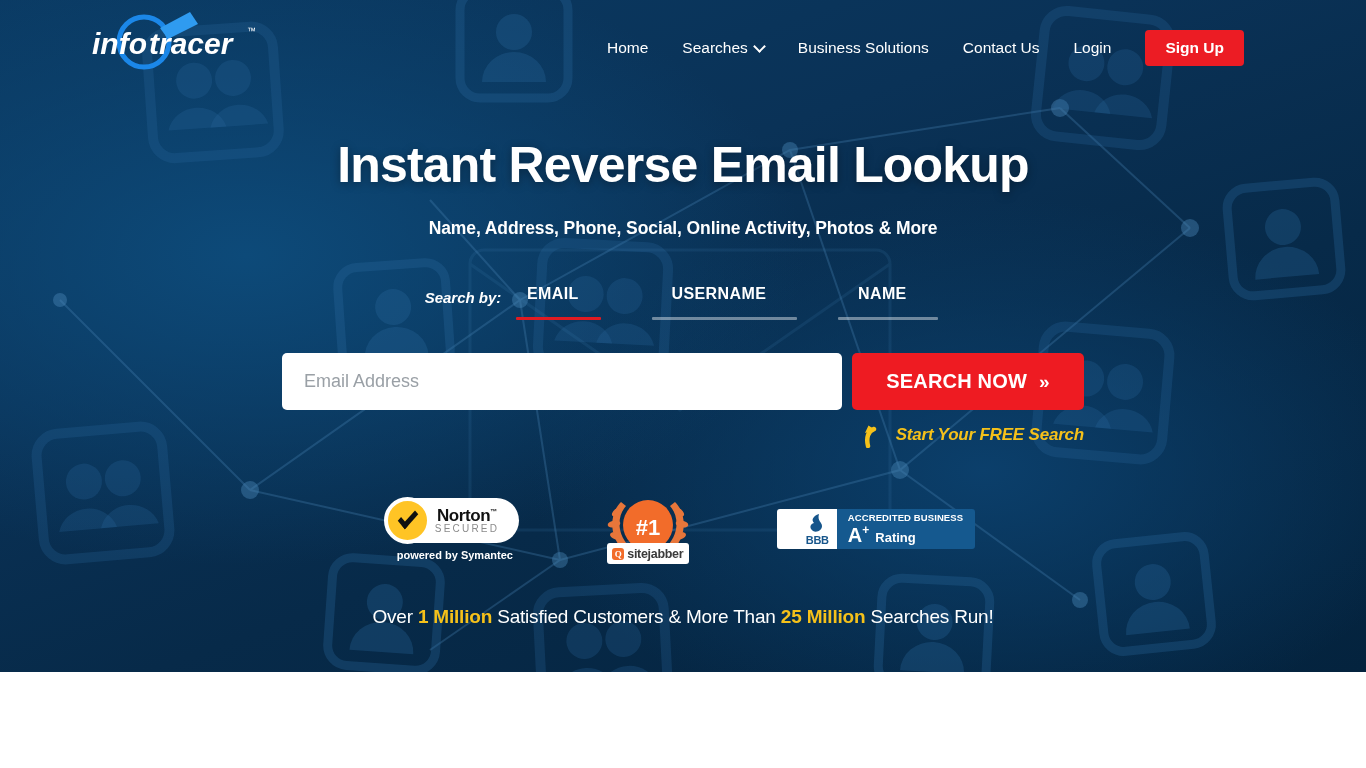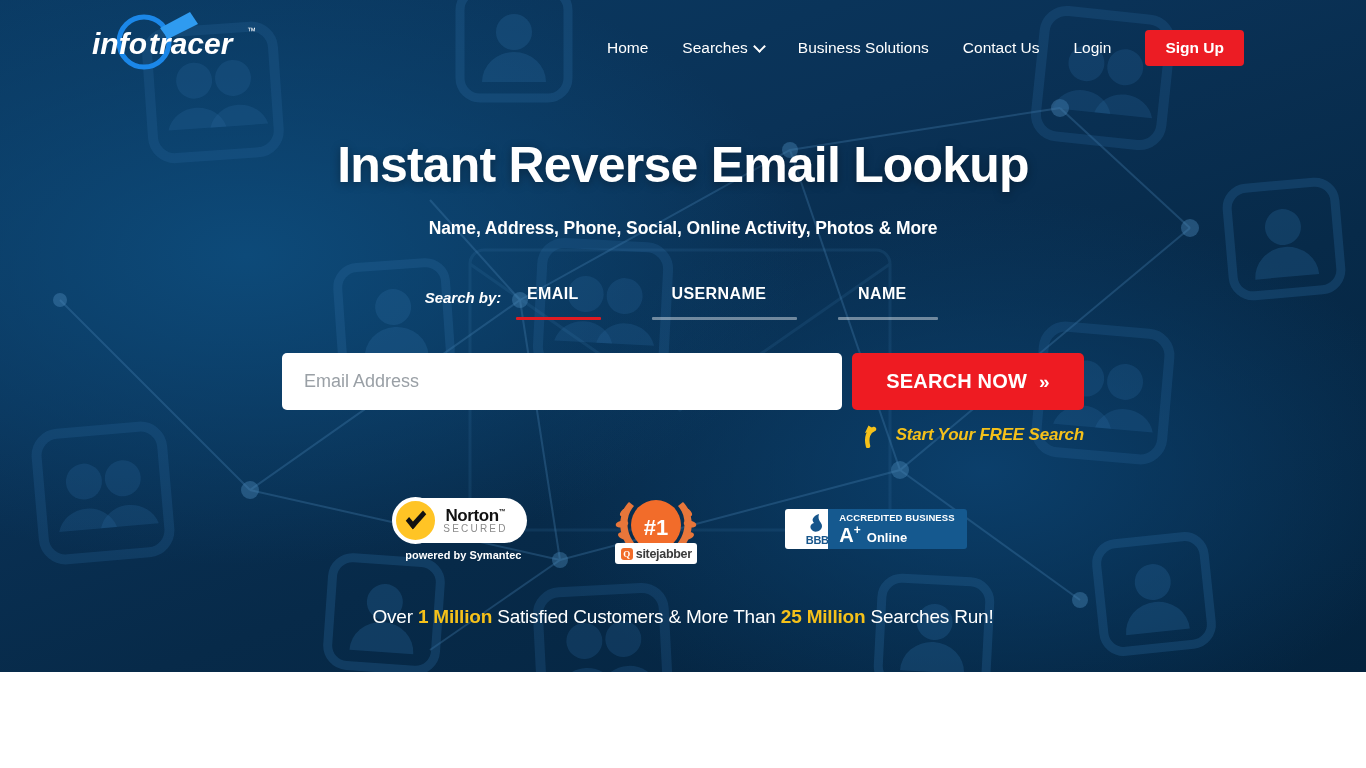--- a/index.html
+++ b/index.html
@@ -149,21 +149,21 @@
   }
   .sj-q {
     width: 12px; height: 12px; border-radius: 3px; background: #f26c2a; color: #fff;
     font-size: 9px; font-weight: 700; display: flex; align-items: center; justify-content: center;
     font-family: "Liberation Serif", serif;
   }
   .sj-name { font-size: 12.5px; font-weight: 600; color: #3b3b3b; letter-spacing: -.3px; }
 
   .bbb { display: flex; height: 40px; border-radius: 3px; overflow: hidden; }
   .bbb-left {
-    background: #fff; width: 43px; display: flex; flex-direction: column;
+    background: #fff; width: 60px; display: flex; flex-direction: column;
     align-items: center; justify-content: center; gap: 1px; padding-left: 21px;
   }
   .bbb-word { font-size: 11px; font-weight: 700; color: #16558b; letter-spacing: -.3px; }
   .bbb-right {
     background: #15598f; padding: 4px 12px 5px 11px; color: #fff;
     display: flex; flex-direction: column; justify-content: center;
   }
   .bbb-acc { font-size: 9.5px; font-weight: 700; letter-spacing: .1px; }
   .bbb-rate { display: flex; align-items: baseline; gap: 6px; margin-top: 1px; }
   .bbb-a { font-size: 20px; font-weight: 700; line-height: 1; }
@@ -357,21 +357,21 @@
             <path d="M13 1 C7 3 5 7 8 10 C4 11 3 15 7 18 C11 20 16 17 16 13 C16 9 11 8 13 1 Z" fill="#16558b"></path>
           </svg>
           <span class="bbb-word">BBB</span>
         </div>
         <div class="bbb-right">
           <span class="bbb-acc">ACCREDITED BUSINESS</span>
           <span class="bbb-rate">
             <span class="bbb-a">
               <span>A</span><sup>+</sup>
             </span>
-            <span class="bbb-rating-word">Online</span>
+            <span class="bbb-rating-word">Rating</span>
           </span>
         </div>
       </div>
     </div>
 
     <div class="stats">
       <span>Over </span><b>1 Million</b><span> Satisfied Customers &amp; More Than </span><b>25 Million</b><span> Searches Run!</span>
     </div>
   </div>
 

